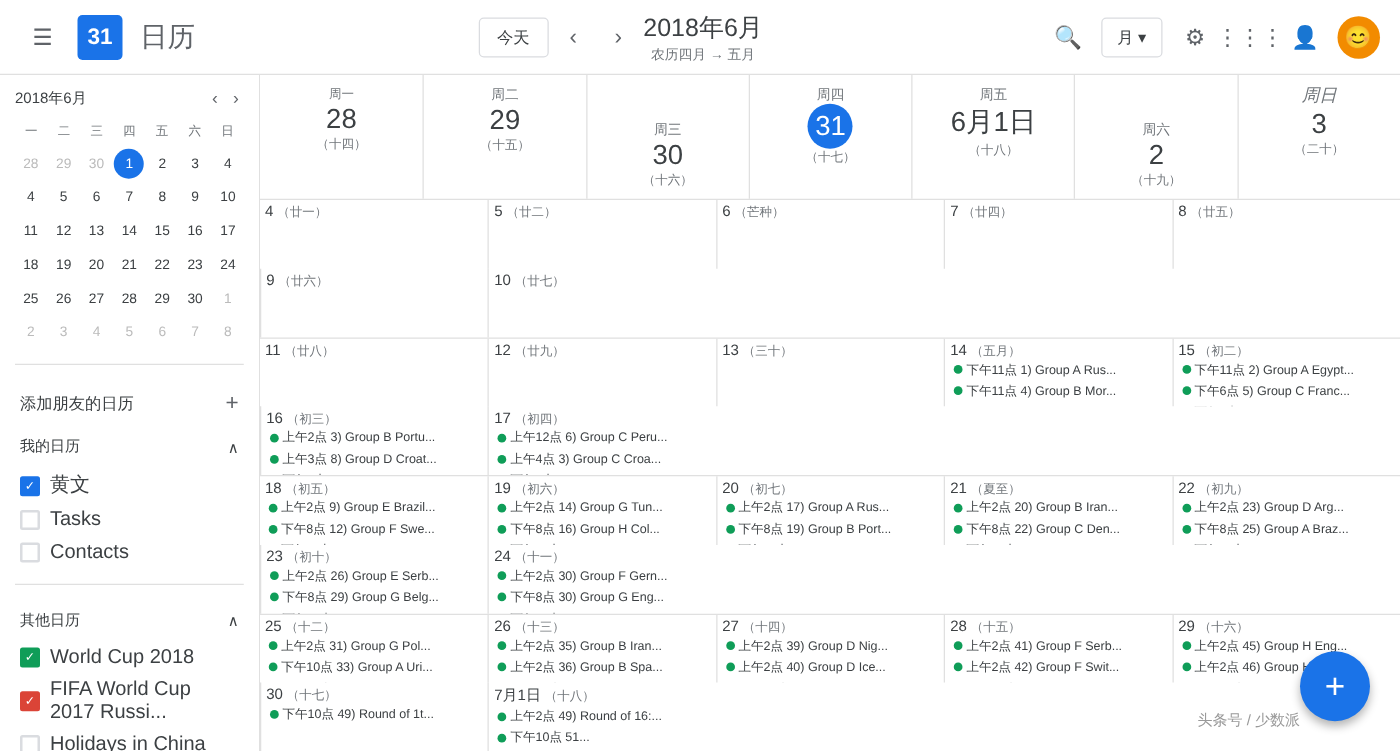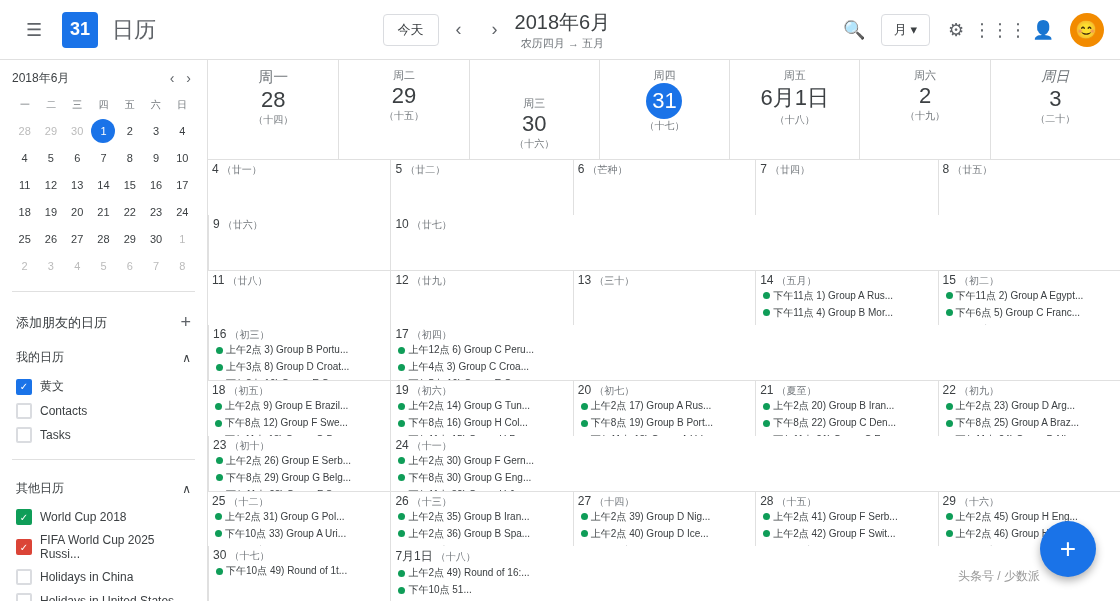--- a/index.html
+++ b/index.html
@@ -103,21 +103,21 @@
       display: flex; align-items: center; gap: 8px;
       padding: 4px 4px; cursor: pointer; border-radius: 4px;
     }
     .cal-checkbox {
       width: 16px; height: 16px; border: 2px solid #dadce0; border-radius: 2px;
       display: flex; align-items: center; justify-content: center; flex-shrink: 0;
     }
     .cal-checkbox.checked-blue { background: #1a73e8; border-color: #1a73e8; color: white; font-size: 10px; }
     .cal-checkbox.checked-green { background: #0f9d58; border-color: #0f9d58; color: white; font-size: 10px; }
     .cal-checkbox.checked-red { background: #db4437; border-color: #db4437; color: white; font-size: 10px; }
-    .cal-item-label { font-size: 12px; color: #3c4043; }
+    .cal-item-label { font-size: 16px; color: #3c4043; }
     
     
     .calendar-area { flex: 1; display: flex; flex-direction: column; overflow: hidden; }
     
     .weekday-header {
       display: grid; grid-template-columns: repeat(7, 1fr);
       border-bottom: 1px solid #e0e0e0; background: #fff;
     }
     .weekday-cell {
       text-align: center; padding: 8px 4px;
@@ -276,57 +276,57 @@
     <div class="calendar-section-title">
       <span>我的日历</span>
       <span>∧</span>
     </div>
     <div class="calendar-item">
       <div class="cal-checkbox checked-blue">✓</div>
       <span class="cal-item-label">黄文</span>
     </div>
     <div class="calendar-item">
       <div class="cal-checkbox"></div>
-      <span class="cal-item-label">Contacts</span>
+      <span class="cal-item-label">Tasks</span>
     </div>
     <div class="calendar-item">
       <div class="cal-checkbox"></div>
-      <span class="cal-item-label">Tasks</span>
+      <span class="cal-item-label">Contacts</span>
     </div>
 
     <div class="sidebar-divider"></div>
 
     <div class="calendar-section-title">
       <span>其他日历</span>
       <span>∧</span>
     </div>
     <div class="calendar-item">
       <div class="cal-checkbox checked-green">✓</div>
       <span class="cal-item-label">World Cup 2018</span>
     </div>
     <div class="calendar-item">
       <div class="cal-checkbox checked-red">✓</div>
-      <span class="cal-item-label">FIFA World Cup 2025 Russi...</span>
+      <span class="cal-item-label">FIFA World Cup 2017 Russi...</span>
     </div>
     <div class="calendar-item">
       <div class="cal-checkbox"></div>
       <span class="cal-item-label">Holidays in China</span>
     </div>
     <div class="calendar-item">
       <div class="cal-checkbox"></div>
       <span class="cal-item-label">Holidays in United States</span>
     </div>
 
   </div>
 
   <div class="calendar-area">
 
     <div class="weekday-header" id="weekday-header">
         <div class="weekday-cell">
-          <div style="font-size: 15px; color: rgb(112, 117, 122);">周一</div>
+          <div style="font-size: 10px; color: rgb(112, 117, 122);">周一</div>
           <div>
             <span class="weekday-date" style="display:block;text-align:center;">28</span>
           </div>
           <div class="weekday-lunar">（十四）</div>
         </div>
         <div class="weekday-cell">
           <div style="font-size: 11px; color: rgb(112, 117, 122);">周二</div>
           <div>
             <span class="weekday-date" style="display:block;text-align:center;">29</span>
           </div>
@@ -347,21 +347,21 @@
           <div class="weekday-lunar">（十七）</div>
         </div>
         <div class="weekday-cell">
           <div style="font-size: 11px; color: rgb(112, 117, 122);">周五</div>
           <div>
             <span class="weekday-date" style="display:block;text-align:center;">6月1日</span>
           </div>
           <div class="weekday-lunar">（十八）</div>
         </div>
         <div class="weekday-cell">
-          <div style="font-size: 11px; color: rgb(112, 117, 122);">周六</div>
+          <div style="font-size: 11px; color: rgb(112, 117, 122); margin-top: 28px;">周六</div>
           <div>
             <span class="weekday-date" style="display:block;text-align:center;">2</span>
           </div>
           <div class="weekday-lunar">（十九）</div>
         </div>
         <div class="weekday-cell">
           <div style="font-size: 14px; color: rgb(112, 117, 122); font-style: italic;">周日</div>
           <div>
             <span class="weekday-date" style="display:block;text-align:center;">3</span>
           </div>

